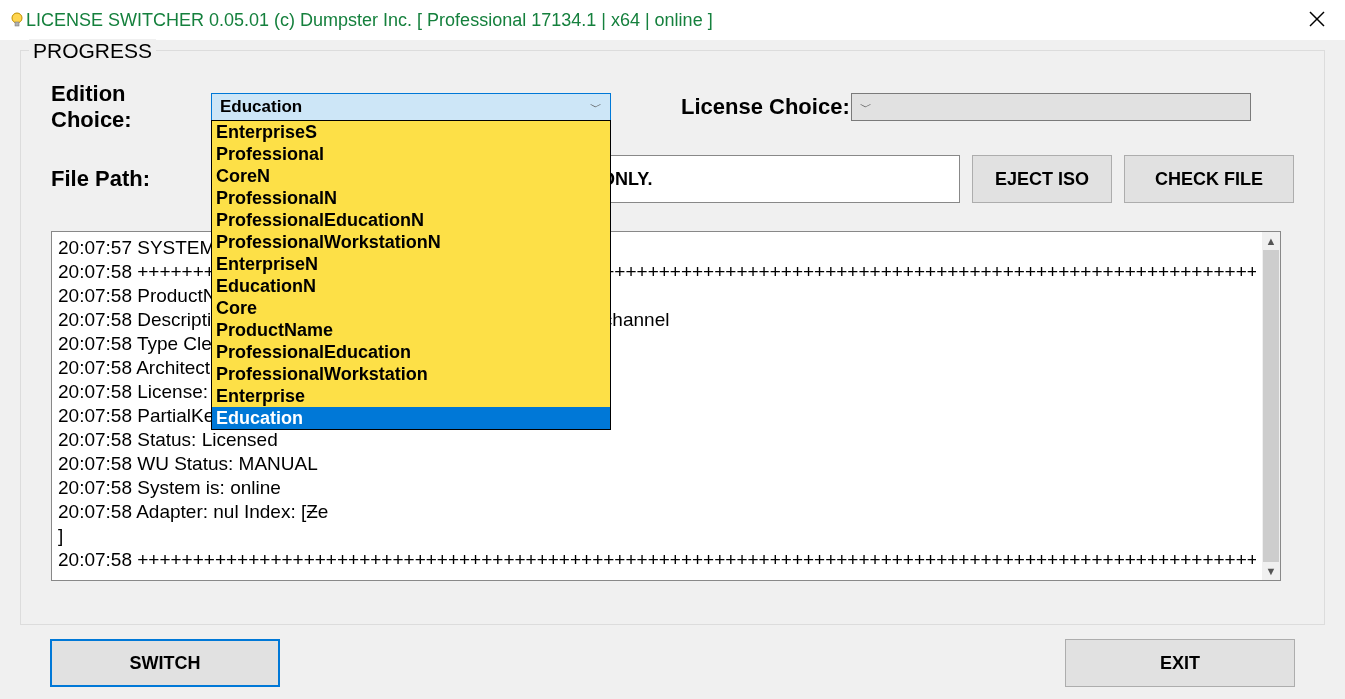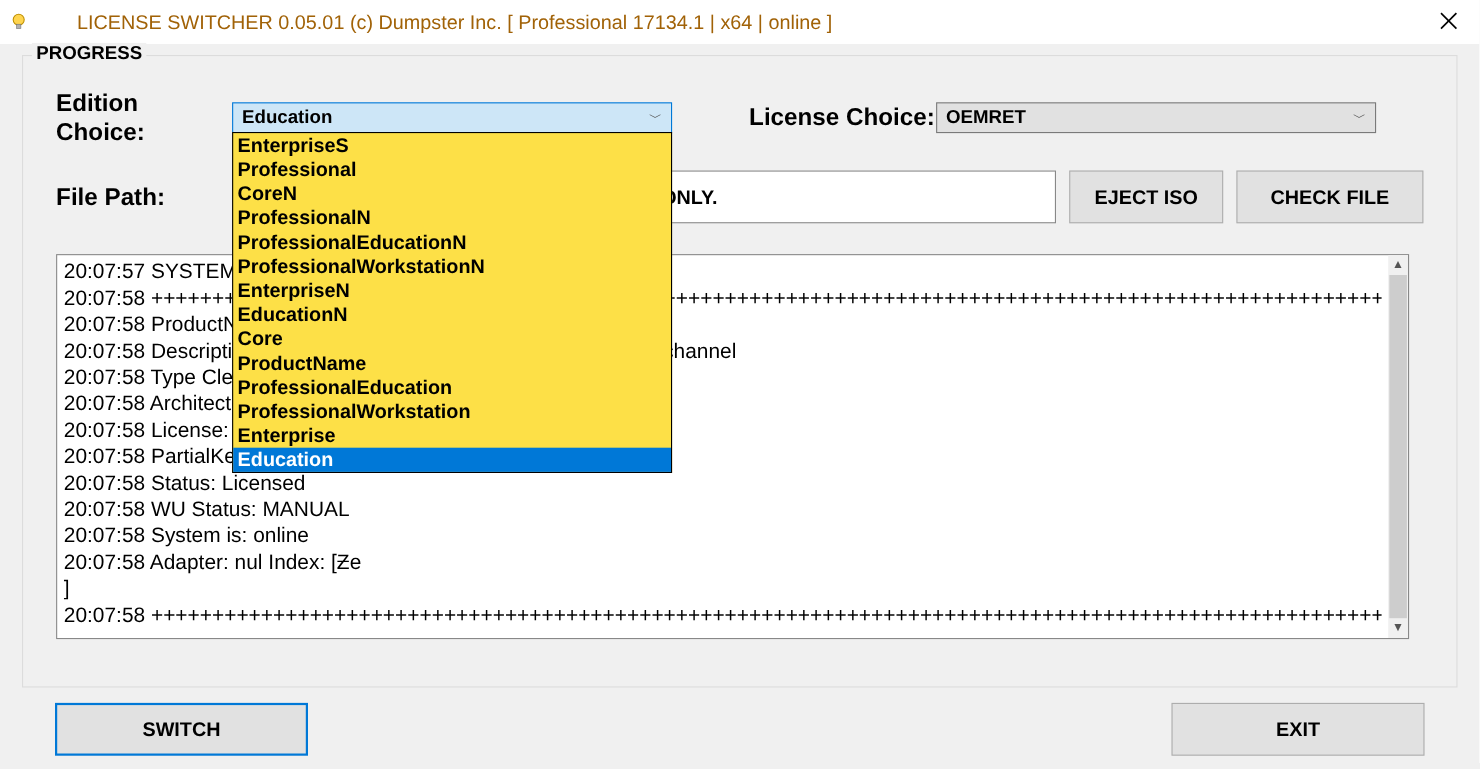--- a/index.html
+++ b/index.html
@@ -1,22 +1,22 @@
 <!DOCTYPE html>
 <html><head>
 <meta charset="utf-8">
 <style>
   * { box-sizing: border-box; margin: 0; padding: 0; }
   html, body { width: 1345px; height: 699px; font-family: "Segoe UI", Tahoma, sans-serif; background: #fff; overflow: hidden; }
   .titlebar { display: flex; align-items: center; height: 40px; padding: 0 8px; }
-  .titlebar .title { font-size: 18px; color: #a16207; flex: 1; margin-left: 44px; }
+  .titlebar .title { font-size: 18px; color: #15803d; flex: 1; }
   .titlebar .close { font-size: 22px; width: 40px; text-align: center; cursor: default; }
   .client { background: #f0f0f0; width: 100%; height: calc(100% - 40px); padding: 10px 20px 10px 20px; position: relative; }
   .groupbox { border: 1px solid #dcdcdc; background: #f0f0f0; position: relative; padding: 30px 30px 20px 30px; height: 575px; }
-  .group-title { position: absolute; top: -12px; left: 8px; background: #f0f0f0; padding: 0 4px; font-weight: 700; font-size: 17px; }
+  .group-title { position: absolute; top: -12px; left: 8px; background: #f0f0f0; padding: 0 4px; font-weight: 400; font-size: 21px; }
   .row { display: flex; align-items: center; margin-bottom: 22px; }
   .label { font-weight: 700; font-size: 22px; }
   .label.edition { width: 160px; }
   .label.license { width: 170px; margin-left: 70px; }
   .label.filepath { width: 110px; }
   .combo { position: relative; }
   .combo-box { height: 28px; border: 1px solid #7a7a7a; background: #e1e1e1; display: flex; align-items: center; padding: 0 8px; font-size: 17px; cursor: default; }
   .combo-box.open { background: #cde6f7; border-color: #0078d7; }
   .combo-box .val { flex: 1; font-weight: 700; }
   .combo-box.open .val { font-weight: 700; }
@@ -87,21 +87,20 @@
             <div class="opt">ProductName</div>
             <div class="opt">ProfessionalEducation</div>
             <div class="opt">ProfessionalWorkstation</div>
             <div class="opt">Enterprise</div>
             <div class="opt hl">Education</div>
           </div>
       </div>
       <div class="label license">License Choice:</div>
       <div class="combo" id="license">
         <div class="combo-box">
-          <span class="val">OEMRET</span>
           <span class="chev">﹀</span>
         </div>
       </div>
     </div>
 
     <div class="row" style="margin-bottom: 28px;">
       <div class="label filepath">File Path:</div>
       <div class="file-input">
         <span>ENTER PATH TO B2B ISO. LOCAL PATHS ONLY.</span>
       </div>

